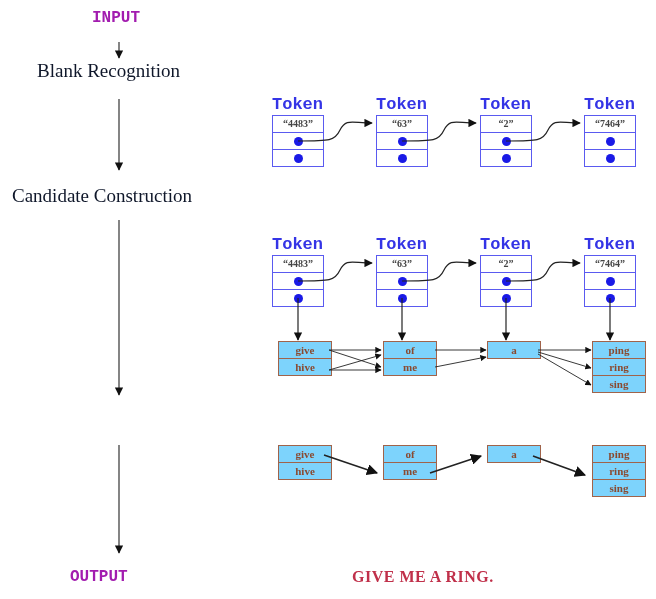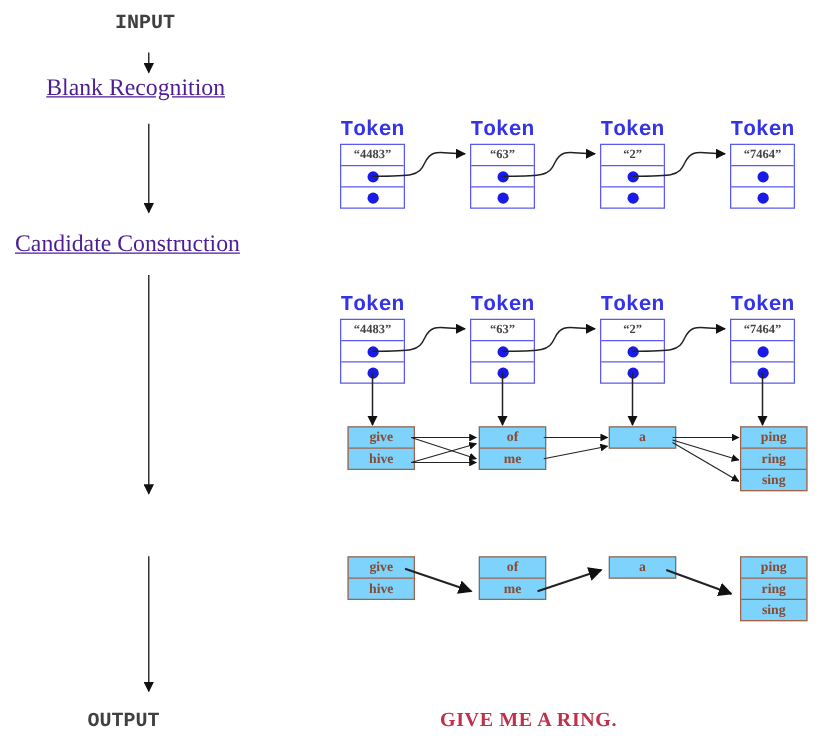--- a/index.html
+++ b/index.html
@@ -1,23 +1,23 @@
 <!DOCTYPE html>
 <html><head>
 <meta charset="utf-8">
 <style>
   html, body { margin: 0; padding: 0; background: #ffffff; }
   body { width: 656px; height: 599px; position: relative; overflow: hidden; }
   #stage { position: absolute; left: 0; top: 0; width: 656px; height: 599px; }
-  .stage-label { position: absolute; font-family: "Liberation Serif", "DejaVu Serif", serif; font-size: 19px; color: #4c1d95; white-space: nowrap; text-decoration: underline; }
-  .io-label { position: absolute; font-family: "Liberation Mono", "DejaVu Sans Mono", monospace; font-size: 16px; font-weight: bold; color: #404040; white-space: nowrap; }
+  .stage-label { position: absolute; font-family: "Liberation Serif", "DejaVu Serif", serif; font-size: 19px; color: #0f172a; white-space: nowrap; }
+  .io-label { position: absolute; font-family: "Liberation Mono", "DejaVu Sans Mono", monospace; font-size: 16px; font-weight: bold; color: #a21caf; white-space: nowrap; }
   .output-text { position: absolute; font-family: Liberation Serif, serif; font-size: 16px; font-weight: bold; white-space: nowrap; letter-spacing: 0.5px; }
   .tape { position: absolute; left: 282px; top: 10px; width: 340px; height: 24px; border-top: 1.5px solid #555; border-bottom: 1.5px solid #555; font-family: "Liberation Serif", "DejaVu Serif", serif; font-size: 19px; color: #222; line-height: 23px; white-space: nowrap; letter-spacing: 0.5px; }
   .token { position: absolute; width: 52px; }
-  .token-title { font-family: "Liberation Mono", "DejaVu Sans Mono", monospace; font-weight: bold; font-size: 17px; color: #3434e6; text-align: center; line-height: 18px; height: 19px; }
+  .token-title { font-family: "Liberation Mono", "DejaVu Sans Mono", monospace; font-weight: bold; font-size: 17px; color: #3434e6; text-align: left; line-height: 18px; height: 19px; }
   .token-box { border: 1.4px solid #5a5af0; }
   .token-cell { height: 16px; border-top: 1.2px solid #5a5af0; position: relative; text-align: center; font-family: "Liberation Serif", "DejaVu Serif", serif; font-size: 10px; font-weight: bold; color: #444; line-height: 16px; }
   .token-cell:first-child { border-top: none; }
   .dot { position: absolute; left: 50%; top: 50%; width: 9px; height: 9px; margin: -4.5px 0 0 -4.5px; border-radius: 50%; background: #1a1ae6; }
   .cand { position: absolute; border: 1.4px solid #a0634a; background: #7dd3fc; }
   .cand-cell { height: 16px; border-top: 1.2px solid #a0634a; text-align: center; font-family: "Liberation Serif", "DejaVu Serif", serif; font-size: 11px; font-weight: bold; color: #8a4a30; line-height: 16px; }
   .cand-cell:first-child { border-top: none; }
   svg#wires { position: absolute; left: 0; top: 0; }
 </style>
 </head>

